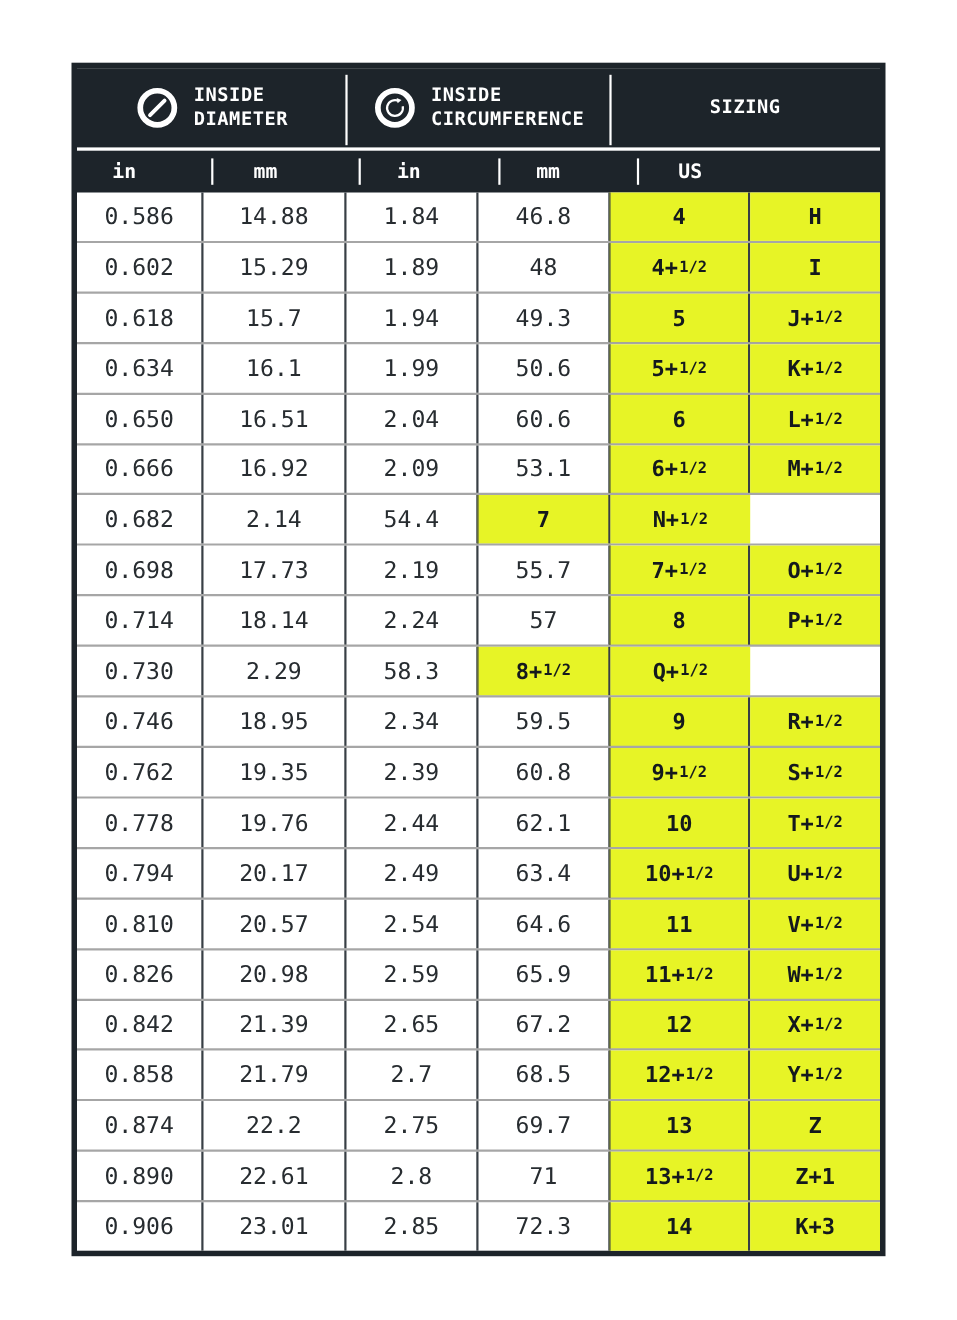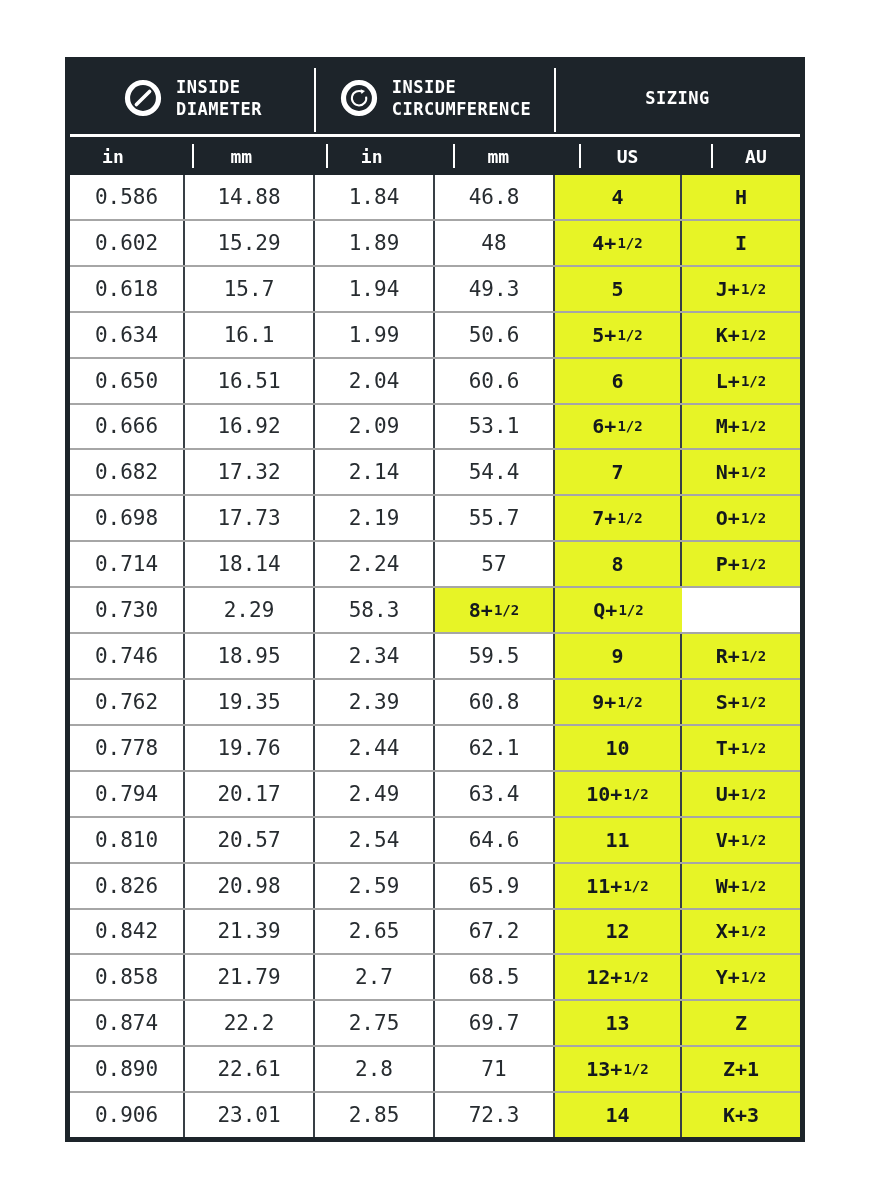--- a/index.html
+++ b/index.html
@@ -103,21 +103,20 @@
       </div>
 
       <div class="hline"></div>
 
       <div class="thead-sub">
           <div class="sub-cell">in</div>
           <div class="sub-cell sep">mm</div>
           <div class="sub-cell sep">in</div>
           <div class="sub-cell sep">mm</div>
           <div class="sub-cell sep">US</div>
-          <div class="sub-cell sep">AU</div>
         </div>
     </div>
 
     <div class="tbody">
         <div class="trow">
           <div class="tcell c1">0.586</div>
           <div class="tcell c2">14.88</div>
           <div class="tcell c3">1.84</div>
           <div class="tcell c4">46.8</div>
           <div class="tcell c5 hl">4</div>
@@ -179,21 +178,20 @@
             <span>6+</span>
             <span class="frac">1/2</span>
           </div>
           <div class="tcell c6 hl">
             <span>M+</span>
             <span class="frac">1/2</span>
           </div>
         </div>
         <div class="trow">
           <div class="tcell c1">0.682</div>
-          <div class="tcell c2">17.32</div>
           <div class="tcell c3">2.14</div>
           <div class="tcell c4">54.4</div>
           <div class="tcell c5 hl">7</div>
           <div class="tcell c6 hl">
             <span>N+</span>
             <span class="frac">1/2</span>
           </div>
         </div>
         <div class="trow">
           <div class="tcell c1">0.698</div>

